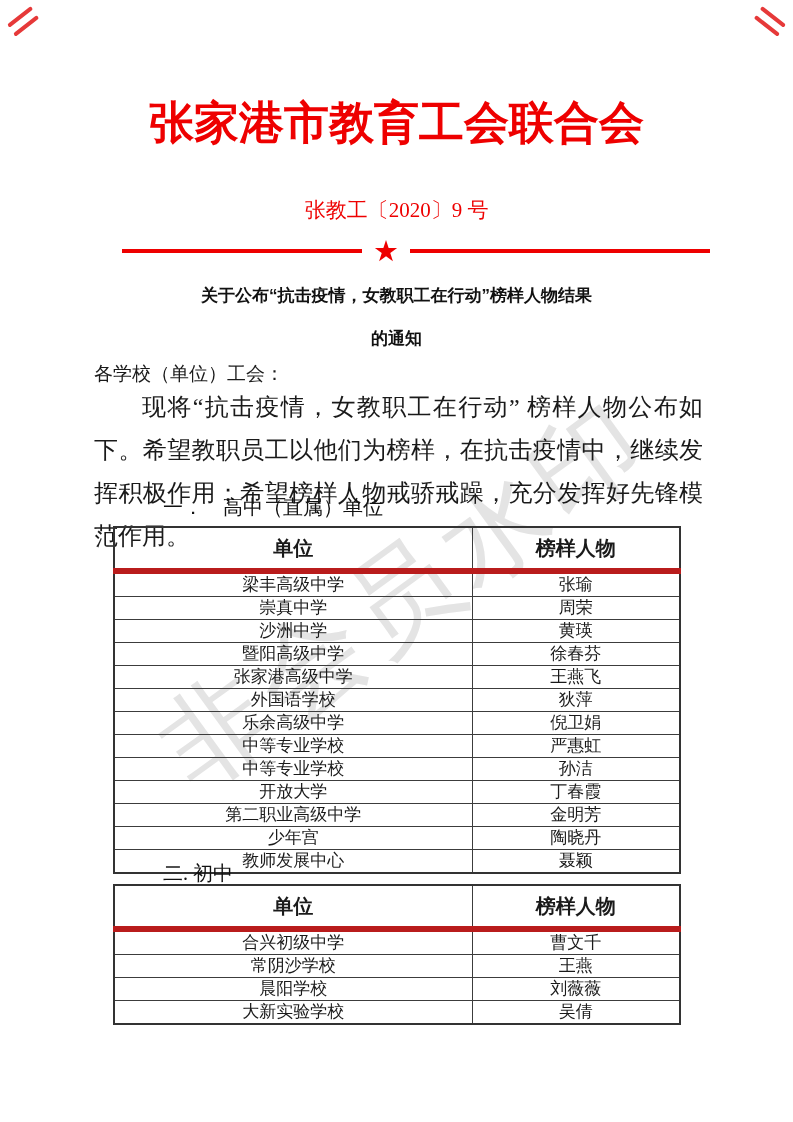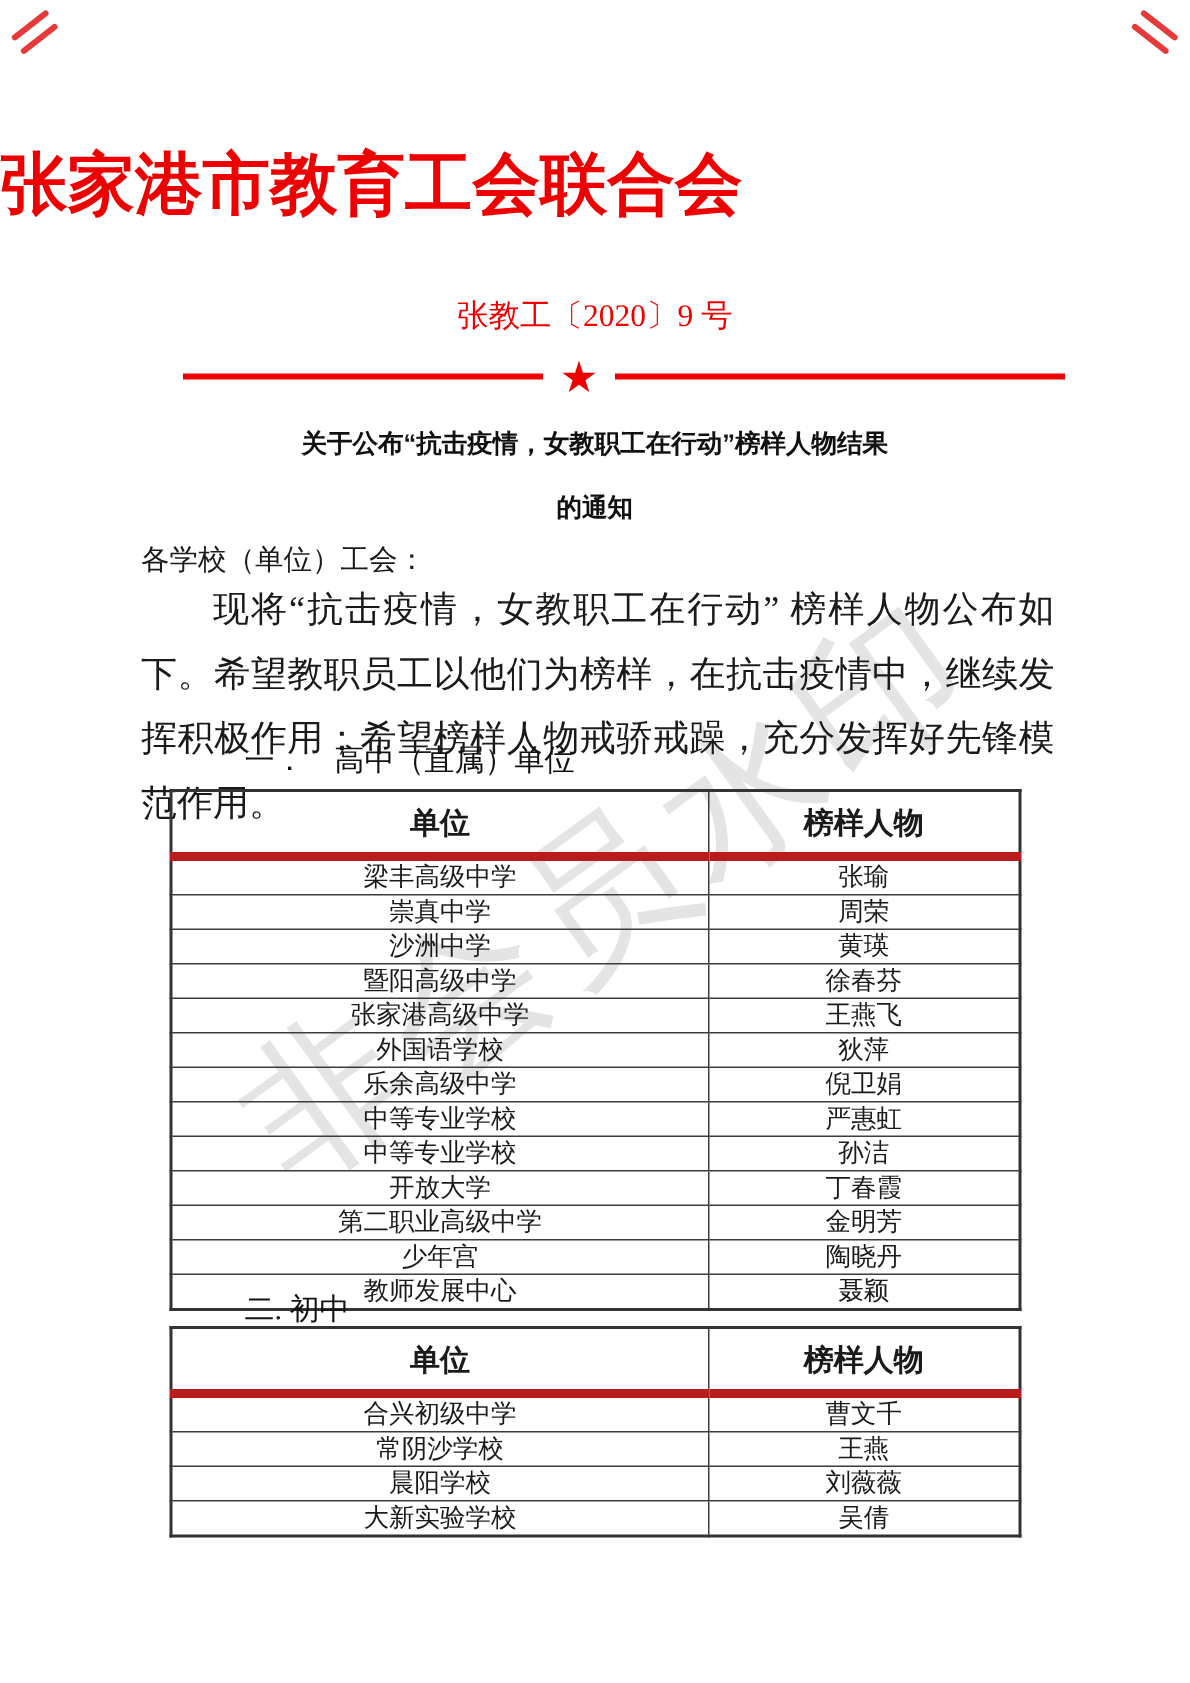--- a/index.html
+++ b/index.html
@@ -32,20 +32,21 @@
   .corner.l .s{transform:rotate(-38deg);}
   .corner.l .s1{top:7px;left:1px;}
   .corner.l .s2{top:16px;left:7px;}
   .corner.r{right:4px;}
   .corner.r .s{transform:rotate(38deg);}
   .corner.r .s1{top:7px;right:1px;}
   .corner.r .s2{top:16px;right:7px;}
   
   .org-title{
     position:absolute;top:94px;left:0;right:0;
+    text-align:center;
     font-size:45px;line-height:58px;
     font-weight:bold;
     color:#ee0000;
     letter-spacing:0px;
     z-index:2;
   }
   .doc-number{
     position:absolute;top:197px;left:0;right:0;
     text-align:center;
     font-size:21px;line-height:26px;

